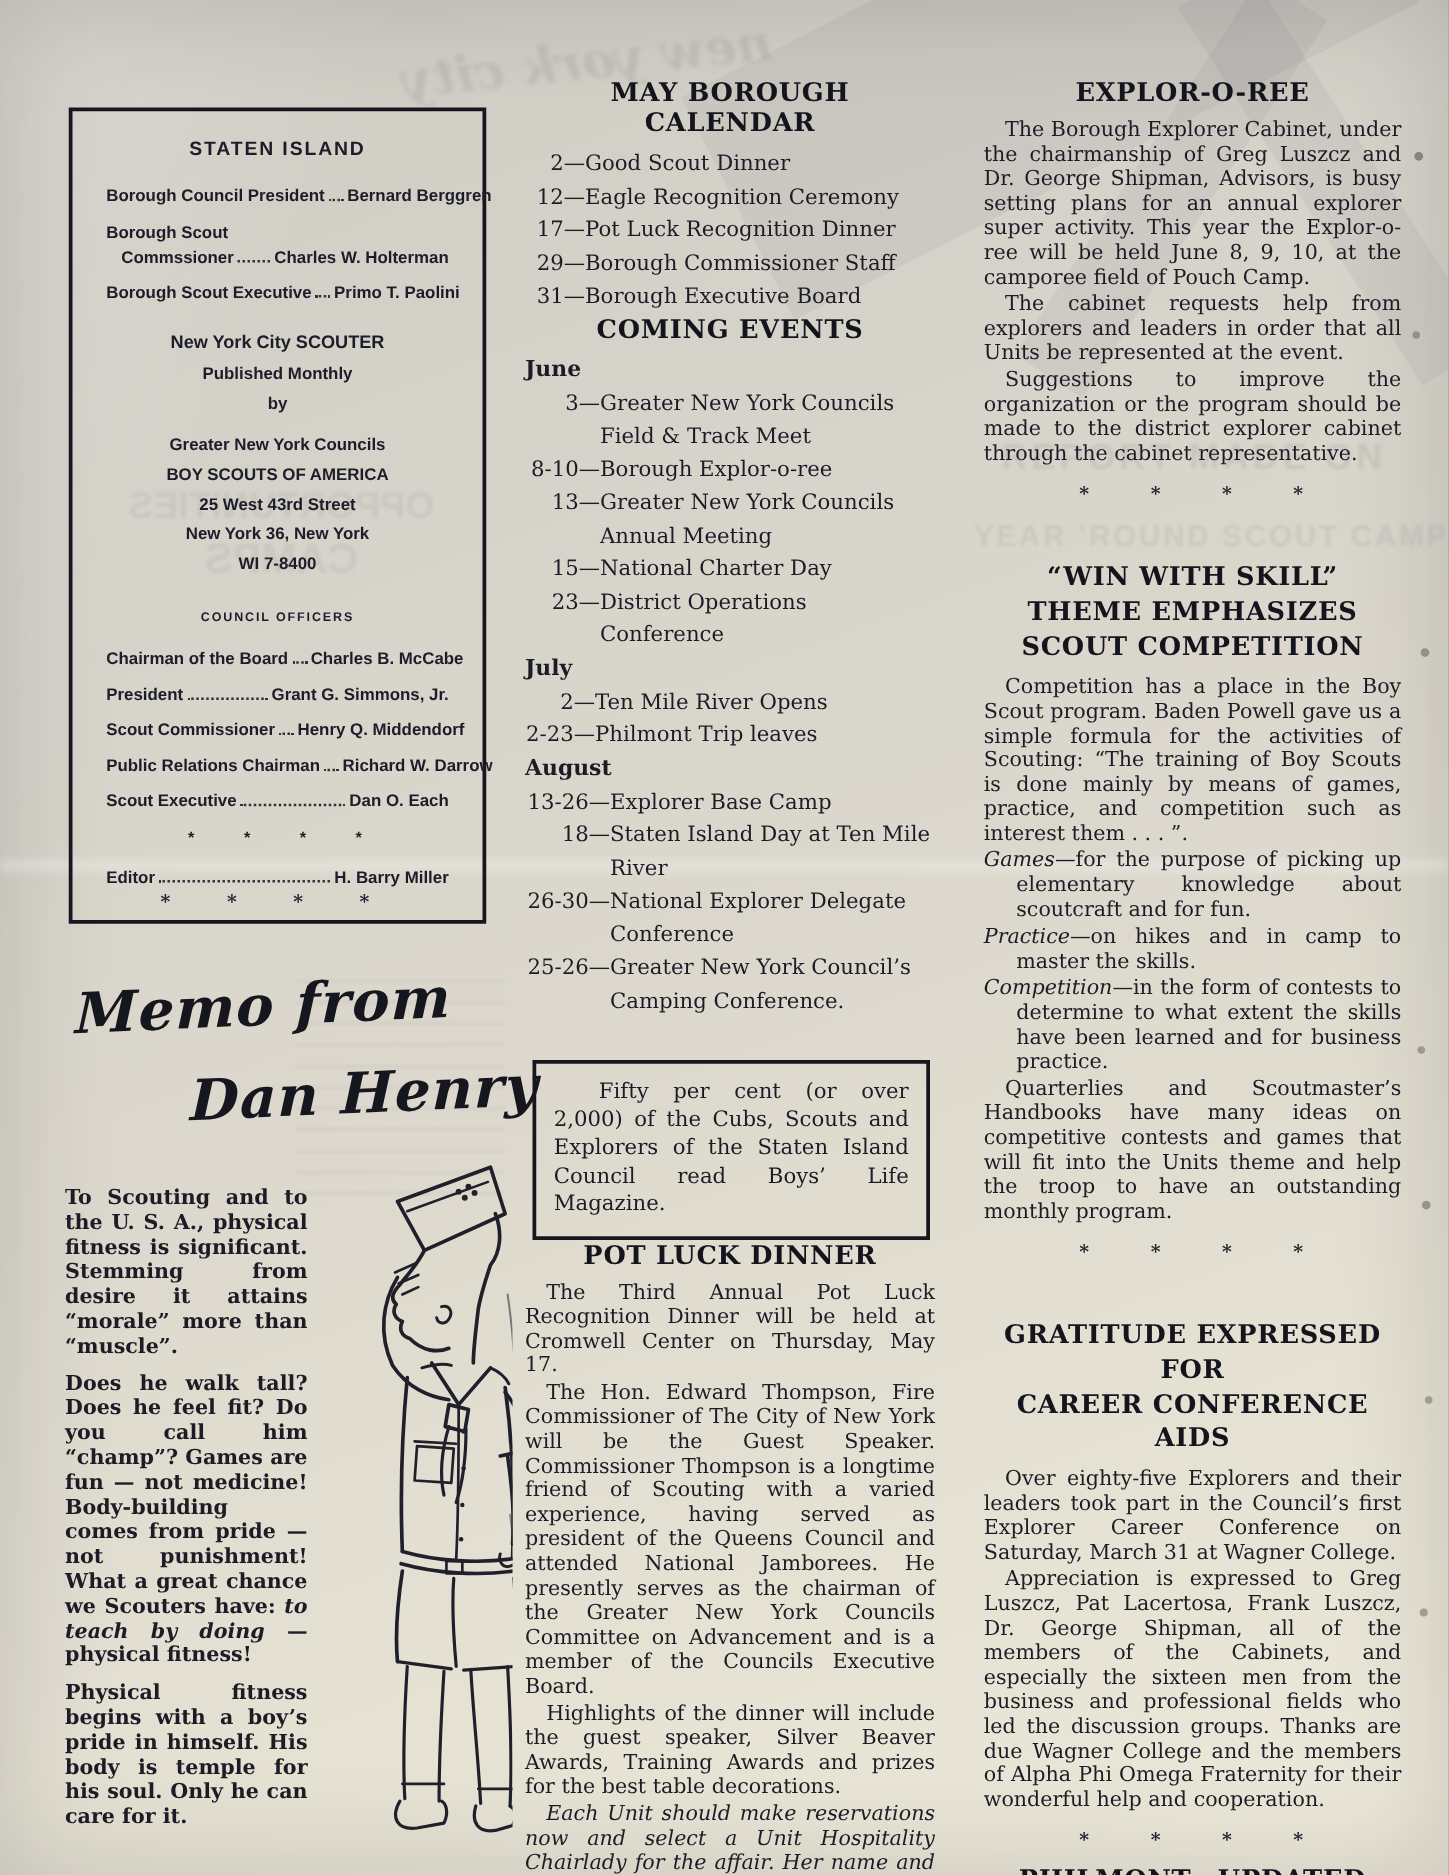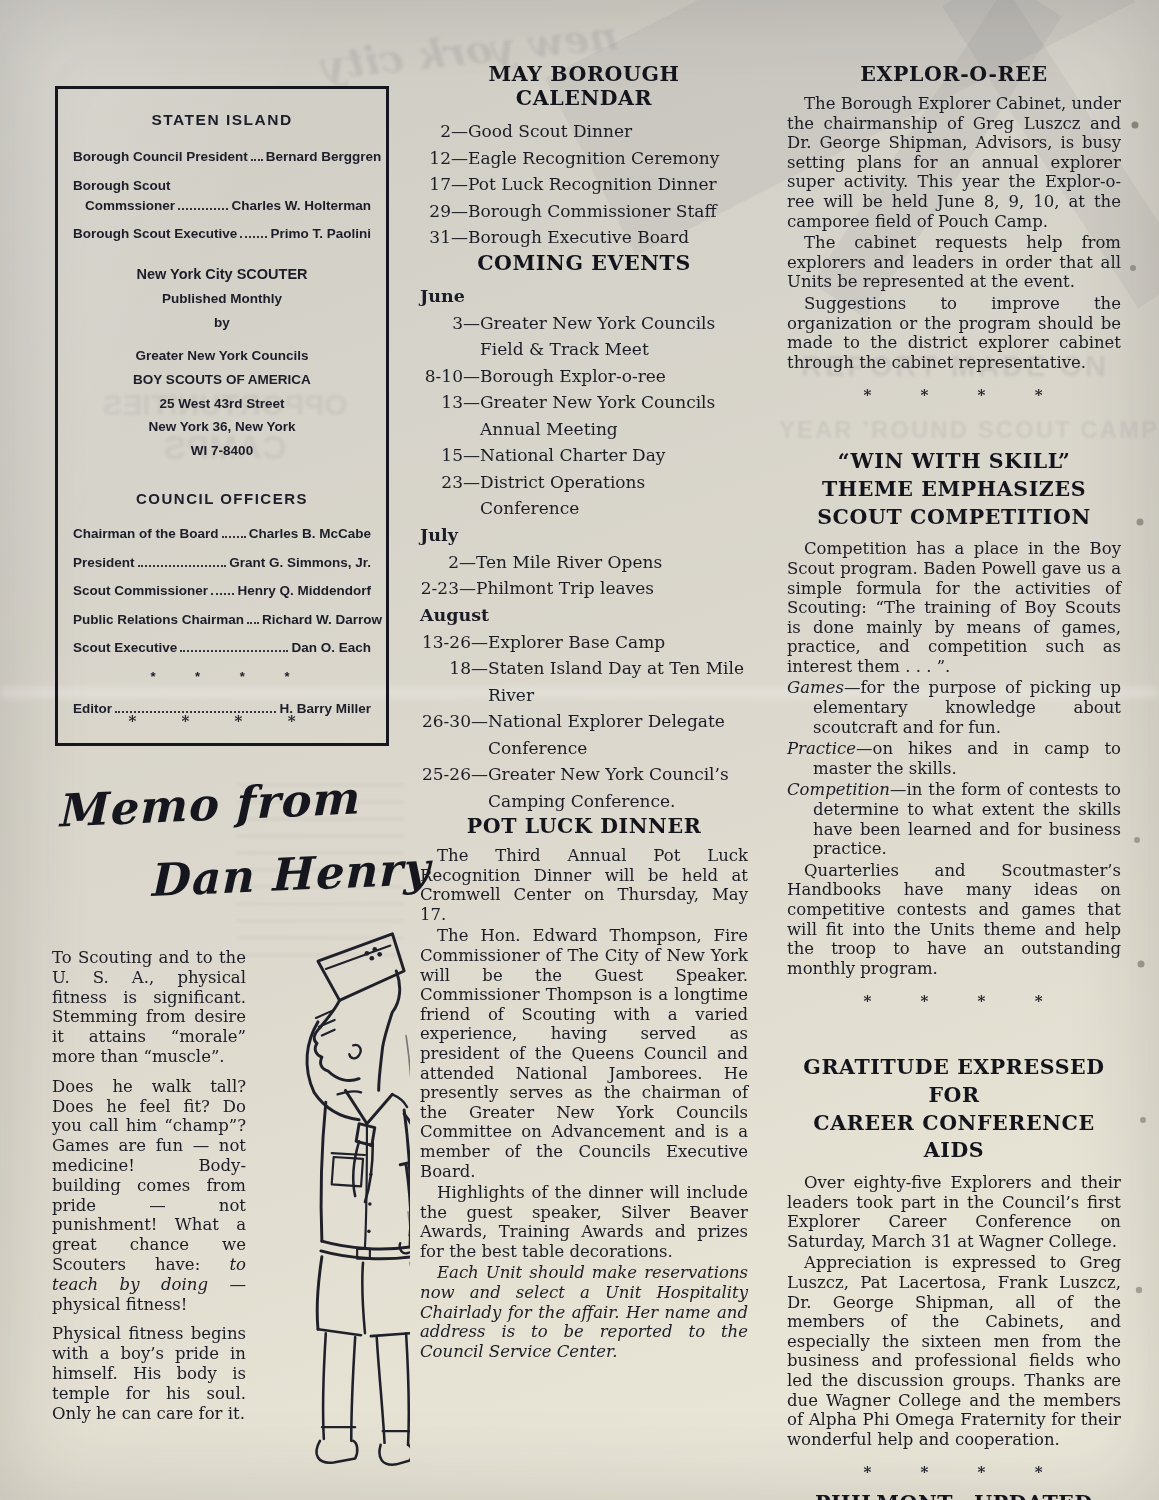--- a/index.html
+++ b/index.html
@@ -30,41 +30,41 @@
   .chev.b{left:905px; top:-30px; width:64px; height:360px; transform:rotate(33deg);}
   .chev.c{left:1035px; top:-40px; width:64px; height:360px; transform:rotate(-33deg);}
   .fold{position:absolute; left:0; top:688px; width:100%; height:9px; background:rgba(255,255,255,.28); filter:blur(4px);}
   .specks{position:absolute; left:0; top:0; width:4px; height:4px; border-radius:50%; background:transparent;
     box-shadow:1133px 123px 0 1.5px rgba(70,60,50,.50), 1131px 266px 0 1px rgba(70,60,50,.38),
       1138px 520px 0 1.5px rgba(70,60,50,.42), 1135px 838px 0 1px rgba(70,60,50,.38),
       1139px 962px 0 1.5px rgba(70,60,50,.42), 1141px 1118px 0 1px rgba(70,60,50,.38),
       1137px 1288px 0 1.2px rgba(70,60,50,.38);}
   
   .masthead{position:absolute; left:55px; top:86px; width:334px; box-sizing:border-box;
-    border:3px solid #16161e; padding:20px 15px 16px;
+    border:3px solid #16161e; padding:20px 27px 16px;
     font-family:"Liberation Sans",sans-serif; font-weight:bold; font-size:13.5px; color:#1d1d2a; line-height:1.45;}
   .mh-title{text-align:center; font-size:15.5px; letter-spacing:1.5px; margin-bottom:16px;}
   .mh-row{display:flex; align-items:baseline; margin-bottom:9px;}
   .mh-row .lbl{white-space:nowrap;}
   .mh-row .val{white-space:nowrap;}
   .leader{flex:1; border-bottom:2px dotted #33333e; margin:0 3px 3px; min-width:12px;}
   .mh-sub{padding-left:12px;}
   .mh-center{text-align:center; margin:18px 0 6px; line-height:1.75;}
   .mh-center .big{font-size:14.5px;}
-  .mh-officers-title{text-align:center; font-size:15px; letter-spacing:1.5px; margin:26px 0 14px;}
+  .mh-officers-title{text-align:center; font-size:10px; letter-spacing:1.5px; margin:26px 0 14px;}
   .mh-stars{text-align:center; letter-spacing:18px; margin:10px 0 12px 14px; font-size:13px;}
   
   .left-stars{position:absolute; left:55px; top:712px; width:334px; text-align:center;
     letter-spacing:20px; font-weight:bold; font-size:15px; color:#23232e;}
   .memo-h1, .memo-h2{position:absolute; font-style:italic; font-weight:bold; color:#16161f;
     font-size:45px; letter-spacing:1px; transform:rotate(-2.5deg) skewX(-4deg); white-space:nowrap;}
   .memo-h1{left:60px; top:778px;}
   .memo-h2{left:152px; top:848px;}
   .memo-body{position:absolute; left:52px; top:948px; width:194px; font-size:16.5px; line-height:19.8px; text-align:justify;}
-  .memo-body p{margin:0 0 10px;}
+  .memo-body p{margin:0 0 10px;font-weight:bold;}
   .memo-body .it{font-style:italic;}
   .scout{position:absolute; left:224px; top:912px;}
   
   .col{position:absolute; top:62px;}
   .col.mid{left:420px; width:328px;}
   .col.right{left:787px; width:334px;}
   h2.sec{font-size:20.5px; font-weight:bold; text-align:center; letter-spacing:.6px; margin:0 0 8px; color:#14141d;}
   h2.sec.multi{line-height:1.35;margin-top:44px;}
   .stars-sep{text-align:center; letter-spacing:22px; font-weight:bold; font-size:15px; margin:14px 0 10px 20px; color:#23232e;}
   .para{font-size:16.5px; line-height:19.6px; text-align:justify; margin:0 0 2px;}
@@ -318,20 +318,23 @@
       <div class="cal-row">
           <span class="cal-num">26-30—</span>
           <span class="cal-txt">National Explorer Delegate Conference</span>
         </div>
       <div class="cal-row">
           <span class="cal-num">25-26—</span>
           <span class="cal-txt">Greater New York Council’s Camping Conference.</span>
         </div>
     </div>
 
+    <div class="note-box">
+      <p class="para">Fifty per cent (or over 2,000) of the Cubs, Scouts and Explorers of the Staten Island Council read Boys’ Life Magazine.</p>
+    </div>
 
     <h2 class="sec potluck-title">POT LUCK DINNER</h2>
     <p class="para ind">The Third Annual Pot Luck Recognition Dinner will be held at Cromwell Center on Thursday, May 17.</p>
     <p class="para ind">The Hon. Edward Thompson, Fire Commissioner of The City of New York will be the Guest Speaker. Commissioner Thompson is a longtime friend of Scouting with a varied experience, having served as president of the Queens Council and attended National Jamborees. He presently serves as the chairman of the Greater New York Councils Committee on Advancement and is a member of the Councils Executive Board.</p>
     <p class="para ind">Highlights of the dinner will include the guest speaker, Silver Beaver Awards, Training Awards and prizes for the best table decorations.</p>
     <p class="para ind it">Each Unit should make reservations now and select a Unit Hospitality Chairlady for the affair. Her name and address is to be reported to the Council Service Center.</p>
 
   </div>
 
   <div class="col right">

